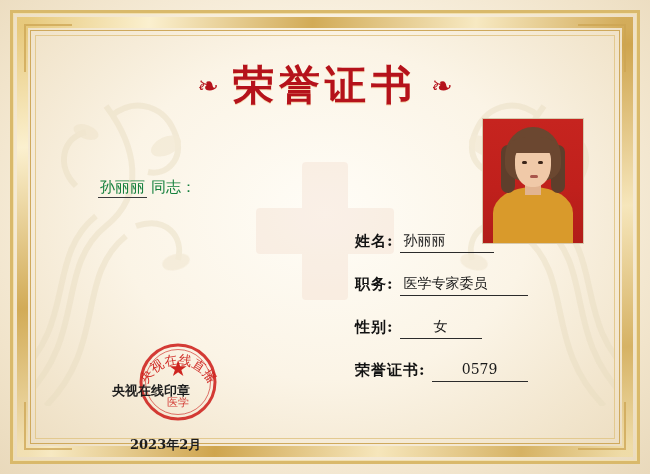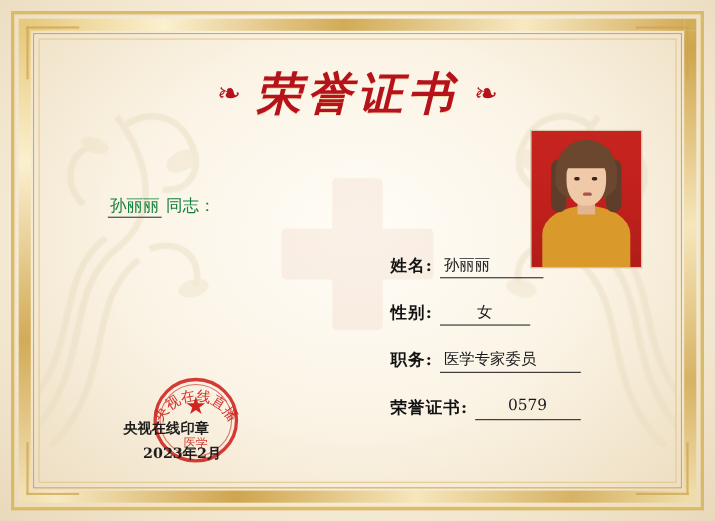--- a/index.html
+++ b/index.html
@@ -101,21 +101,20 @@
     justify-content: center;
     gap: 14px;
   }
   .title-text {
     font-family: "DejaVu Serif", serif;
     font-size: 41px;
     font-weight: bold;
     letter-spacing: 5px;
     color: #b5121b;
     text-shadow: 0 1px 0 #f6d7ae;
-    font-style: italic;
   }
   .title-orn {
     color: #b5121b;
     font-size: 26px;
     line-height: 1;
   }
 
   
   .letter {
     position: absolute;
@@ -154,21 +153,21 @@
   .issuer {
     position: absolute;
     left: 112px;
     top: 380px;
     font-family: "DejaVu Serif", serif;
     font-size: 13px;
     color: #1d1d1d;
     line-height: 22px;
     font-weight: bold;
   }
-  .issuer .line2 { padding-left: 18px; }
+  .issuer .line2 { padding-left: 18px; margin-top: 32px; }
 
   
   .photo {
     position: absolute;
     right: 66px;
     top: 118px;
     width: 100px;
     height: 124px;
     border: 1px solid #d7c9ad;
     overflow: hidden;
@@ -364,27 +363,27 @@
     <div class="eye-l"></div>
     <div class="eye-r"></div>
     <div class="mouth"></div>
   </div>
 
   <div class="fields">
     <div class="field f1">
       <span class="field-label">姓名:</span>
       <span class="field-value">孙丽丽</span>
     </div>
+    <div class="field f3">
+      <span class="field-label">职务:</span>
+      <span class="field-value">医学专家委员</span>
+    </div>
     <div class="field f2">
       <span class="field-label">性别:</span>
       <span class="field-value center">女</span>
     </div>
-    <div class="field f3">
-      <span class="field-label">职务:</span>
-      <span class="field-value">医学专家委员</span>
-    </div>
     <div class="field f4">
       <span class="field-label">荣誉证书:</span>
       <span class="field-value center">0579</span>
     </div>
   </div>
 
 </div>
 
 </body></html>

